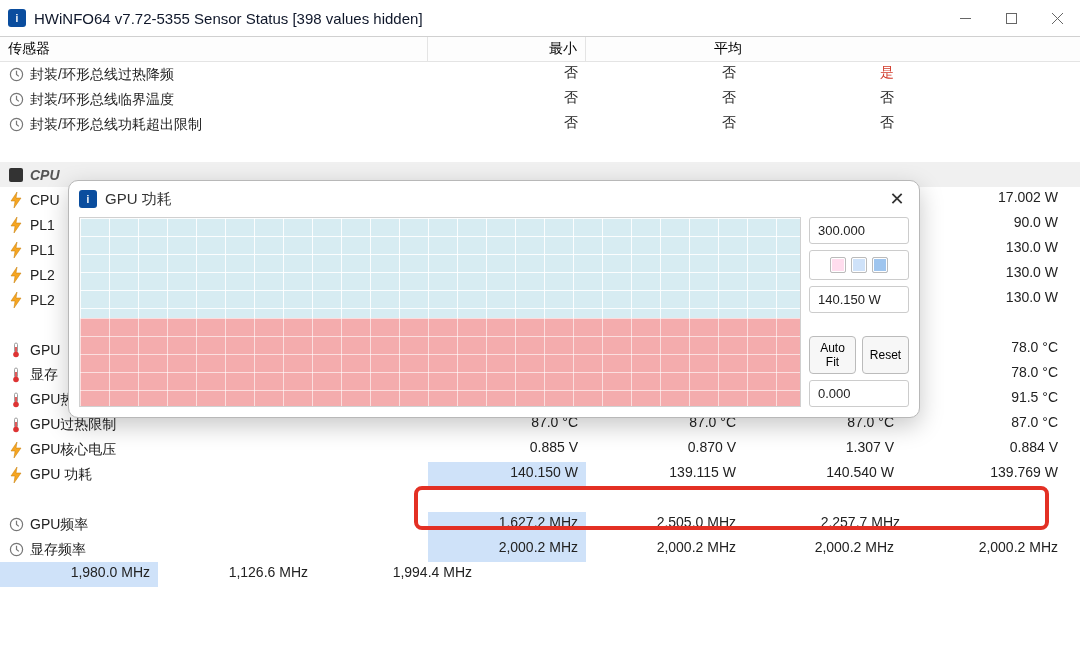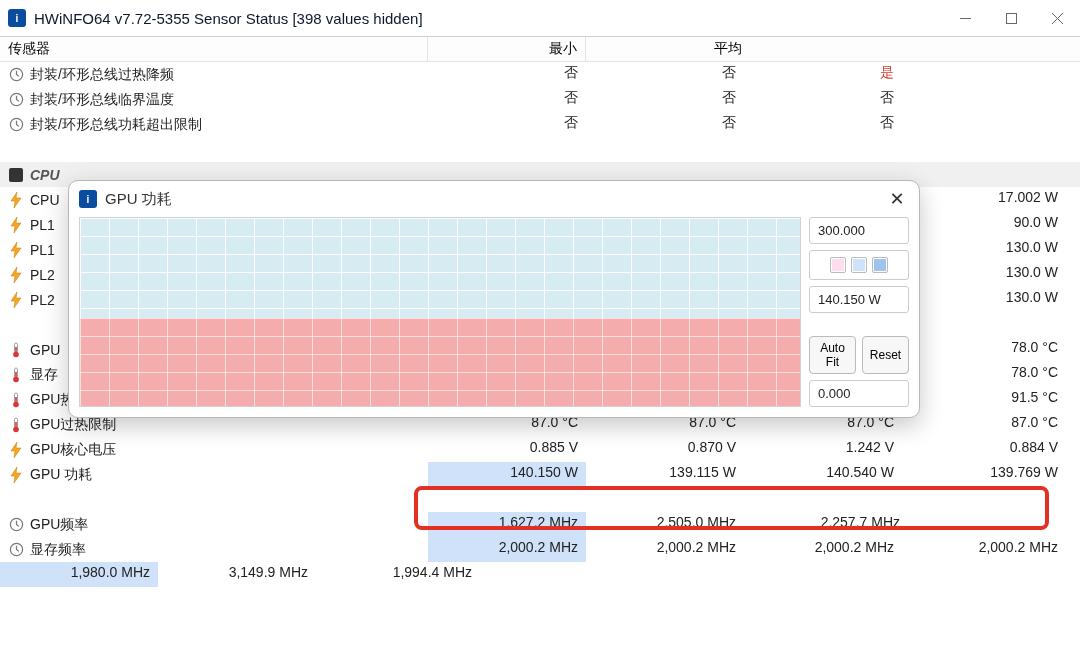--- a/index.html
+++ b/index.html
@@ -308,21 +308,21 @@
       <div class="td col-name">
           <span class="row-icon icon-bolt">
             <svg viewBox="0 0 12 16">
               <path d="M7 0 L1 9 H5 L4 16 L11 6 H6 Z" fill="#f6a623" stroke="#c47a00" stroke-width="0.5"></path>
             </svg>
           </span>
           <span>GPU核心电压</span>
         </div>
       <div class="td col-val">0.885 V</div>
       <div class="td col-val">0.870 V</div>
-      <div class="td col-val">1.242 V</div>
+      <div class="td col-val">1.307 V</div>
       <div class="td col-val">0.884 V</div>
     </div>
     <div class="tr">
       <div class="td col-name">
           <span class="row-icon icon-bolt">
             <svg viewBox="0 0 12 16">
               <path d="M7 0 L1 9 H5 L4 16 L11 6 H6 Z" fill="#f6a623" stroke="#c47a00" stroke-width="0.5"></path>
             </svg>
           </span>
           <span>GPU 功耗</span>
@@ -359,21 +359,21 @@
           </span>
           <span>显存频率</span>
         </div>
       <div class="td col-val cell-highlight">2,000.2 MHz</div>
       <div class="td col-val">2,000.2 MHz</div>
       <div class="td col-val">2,000.2 MHz</div>
       <div class="td col-val">2,000.2 MHz</div>
     </div>
     <div class="tr">
       <div class="td col-val cell-highlight">1,980.0 MHz</div>
-      <div class="td col-val">3,149.9 MHz</div>
+      <div class="td col-val">1,126.6 MHz</div>
       <div class="td col-val">1,994.4 MHz</div>
     </div>
 
   </div>
 </div>
 
 <div class="red-box" style="left:414px; top:486px; width:635px; height:44px;"></div>
 
 <div class="popup" style="left:68px; top:180px; width:852px; height:238px;">
   <div class="popup-titlebar">

